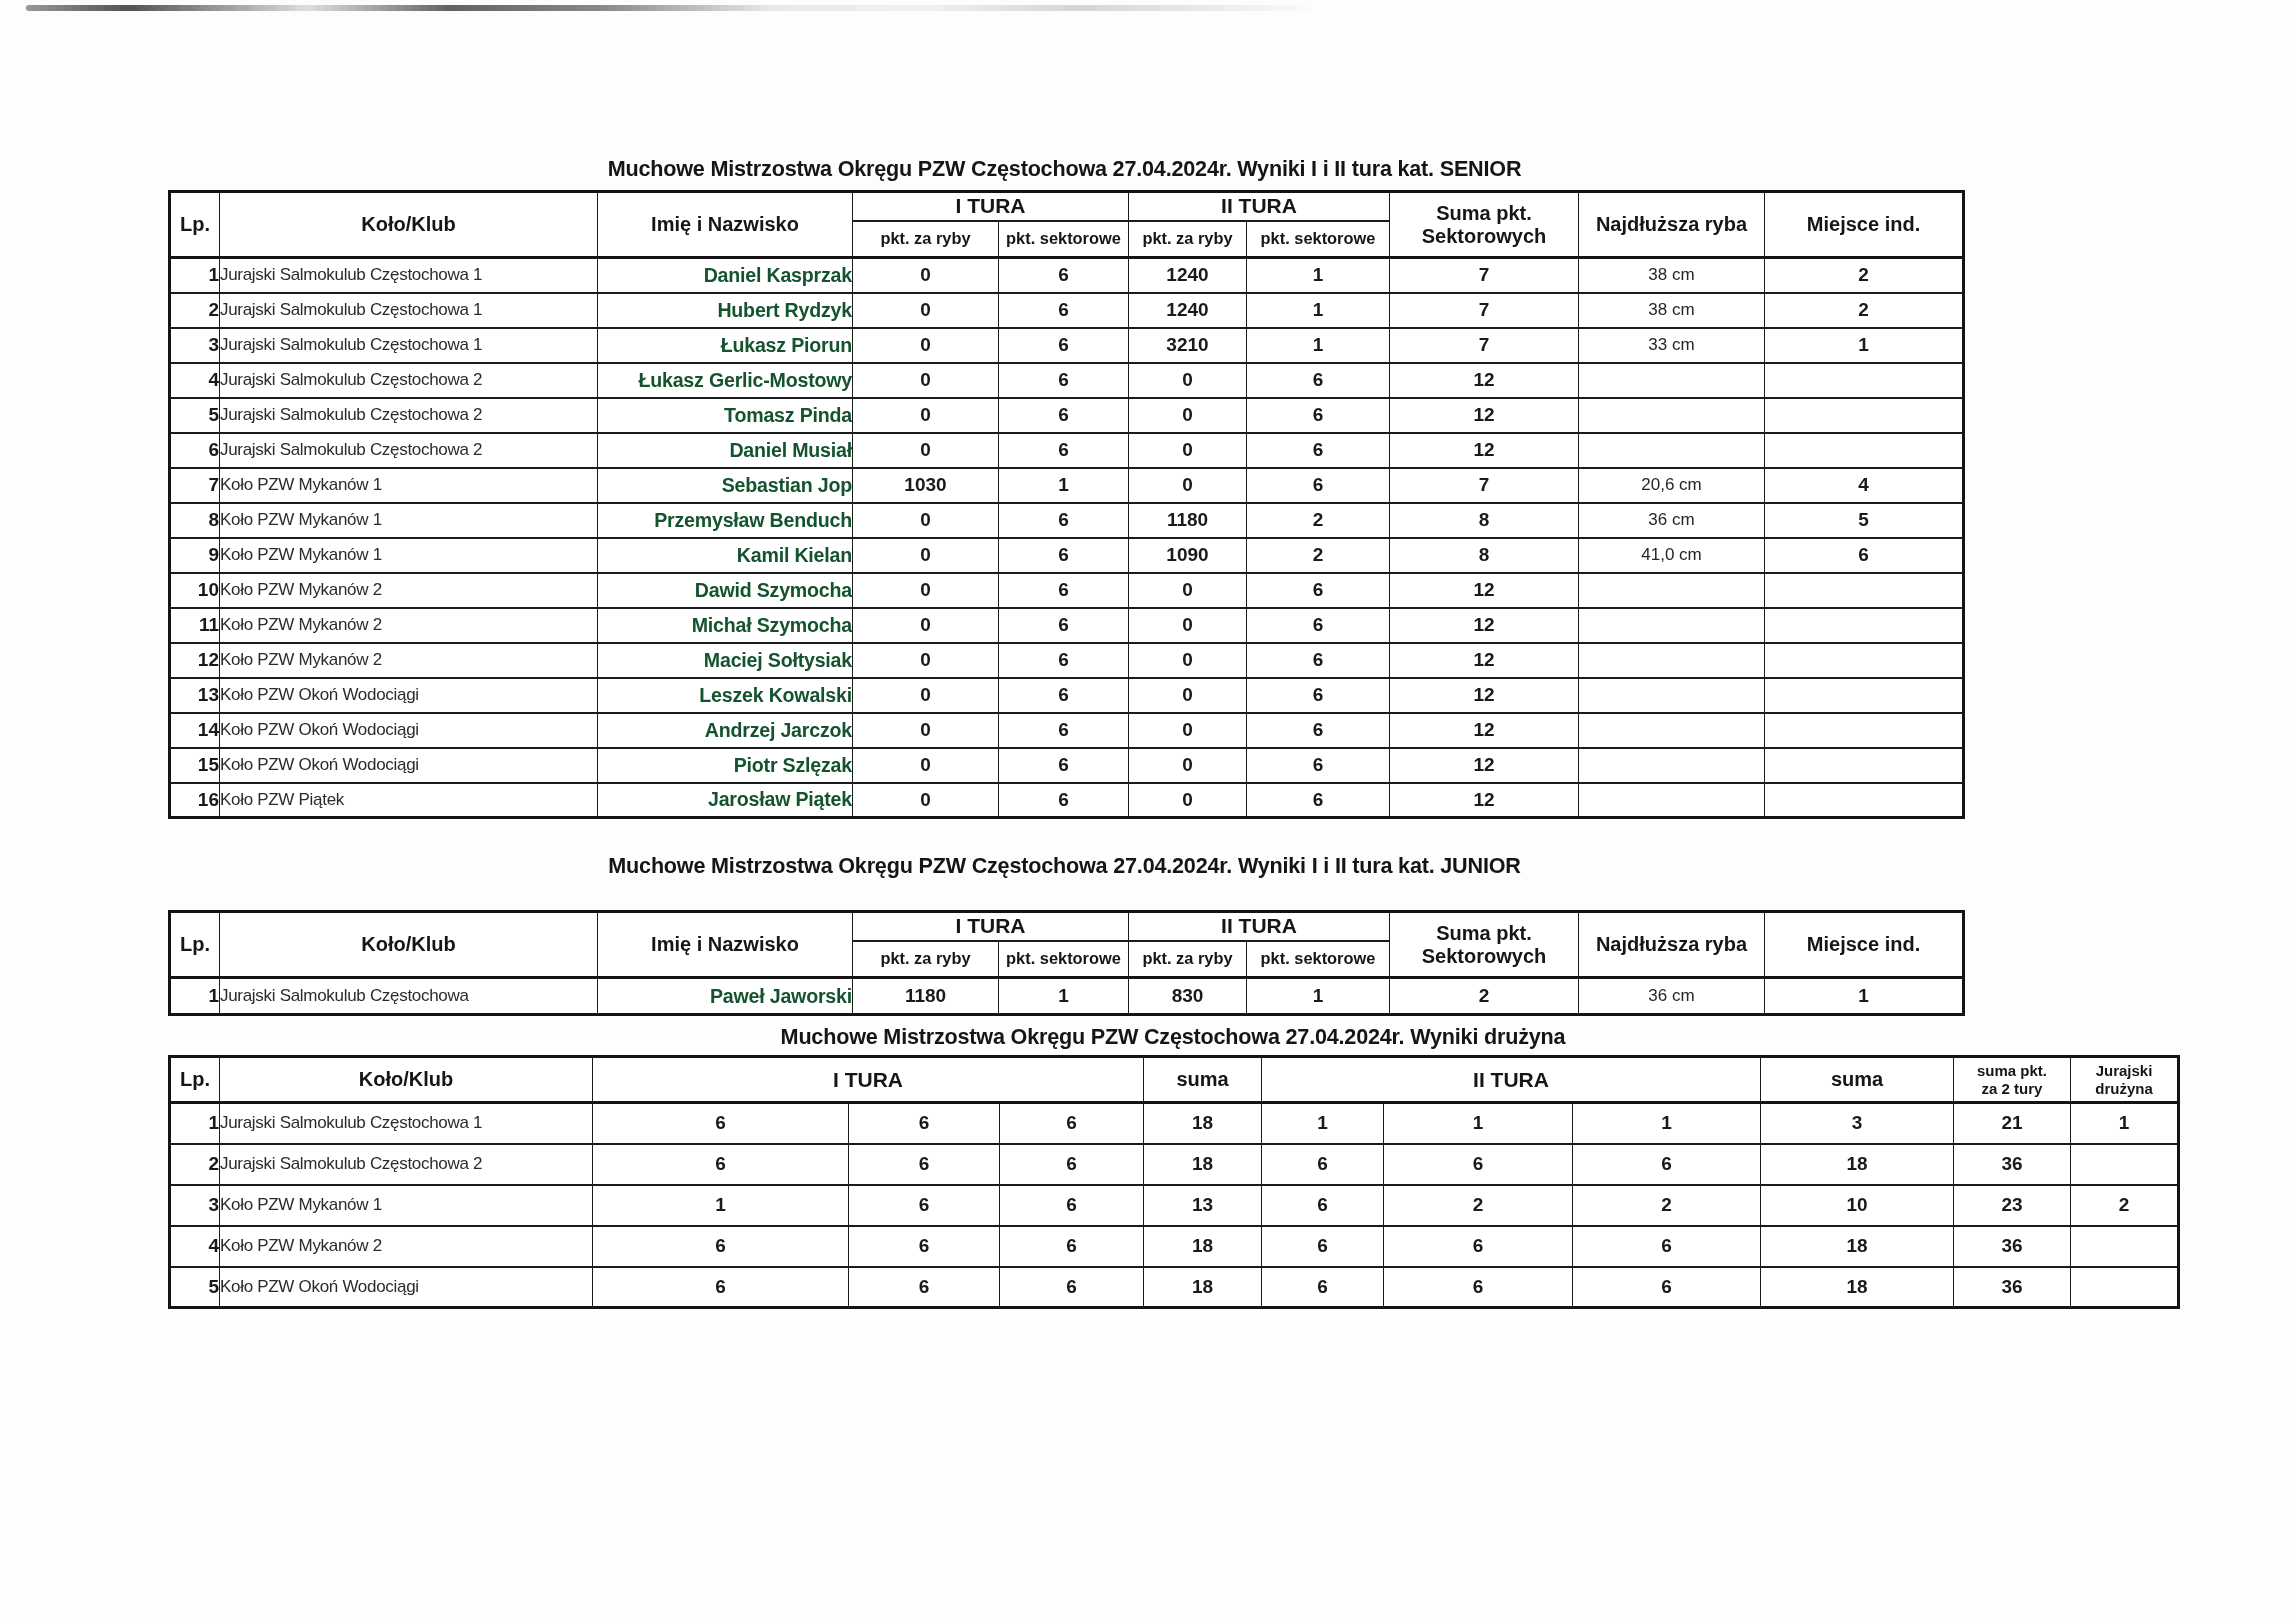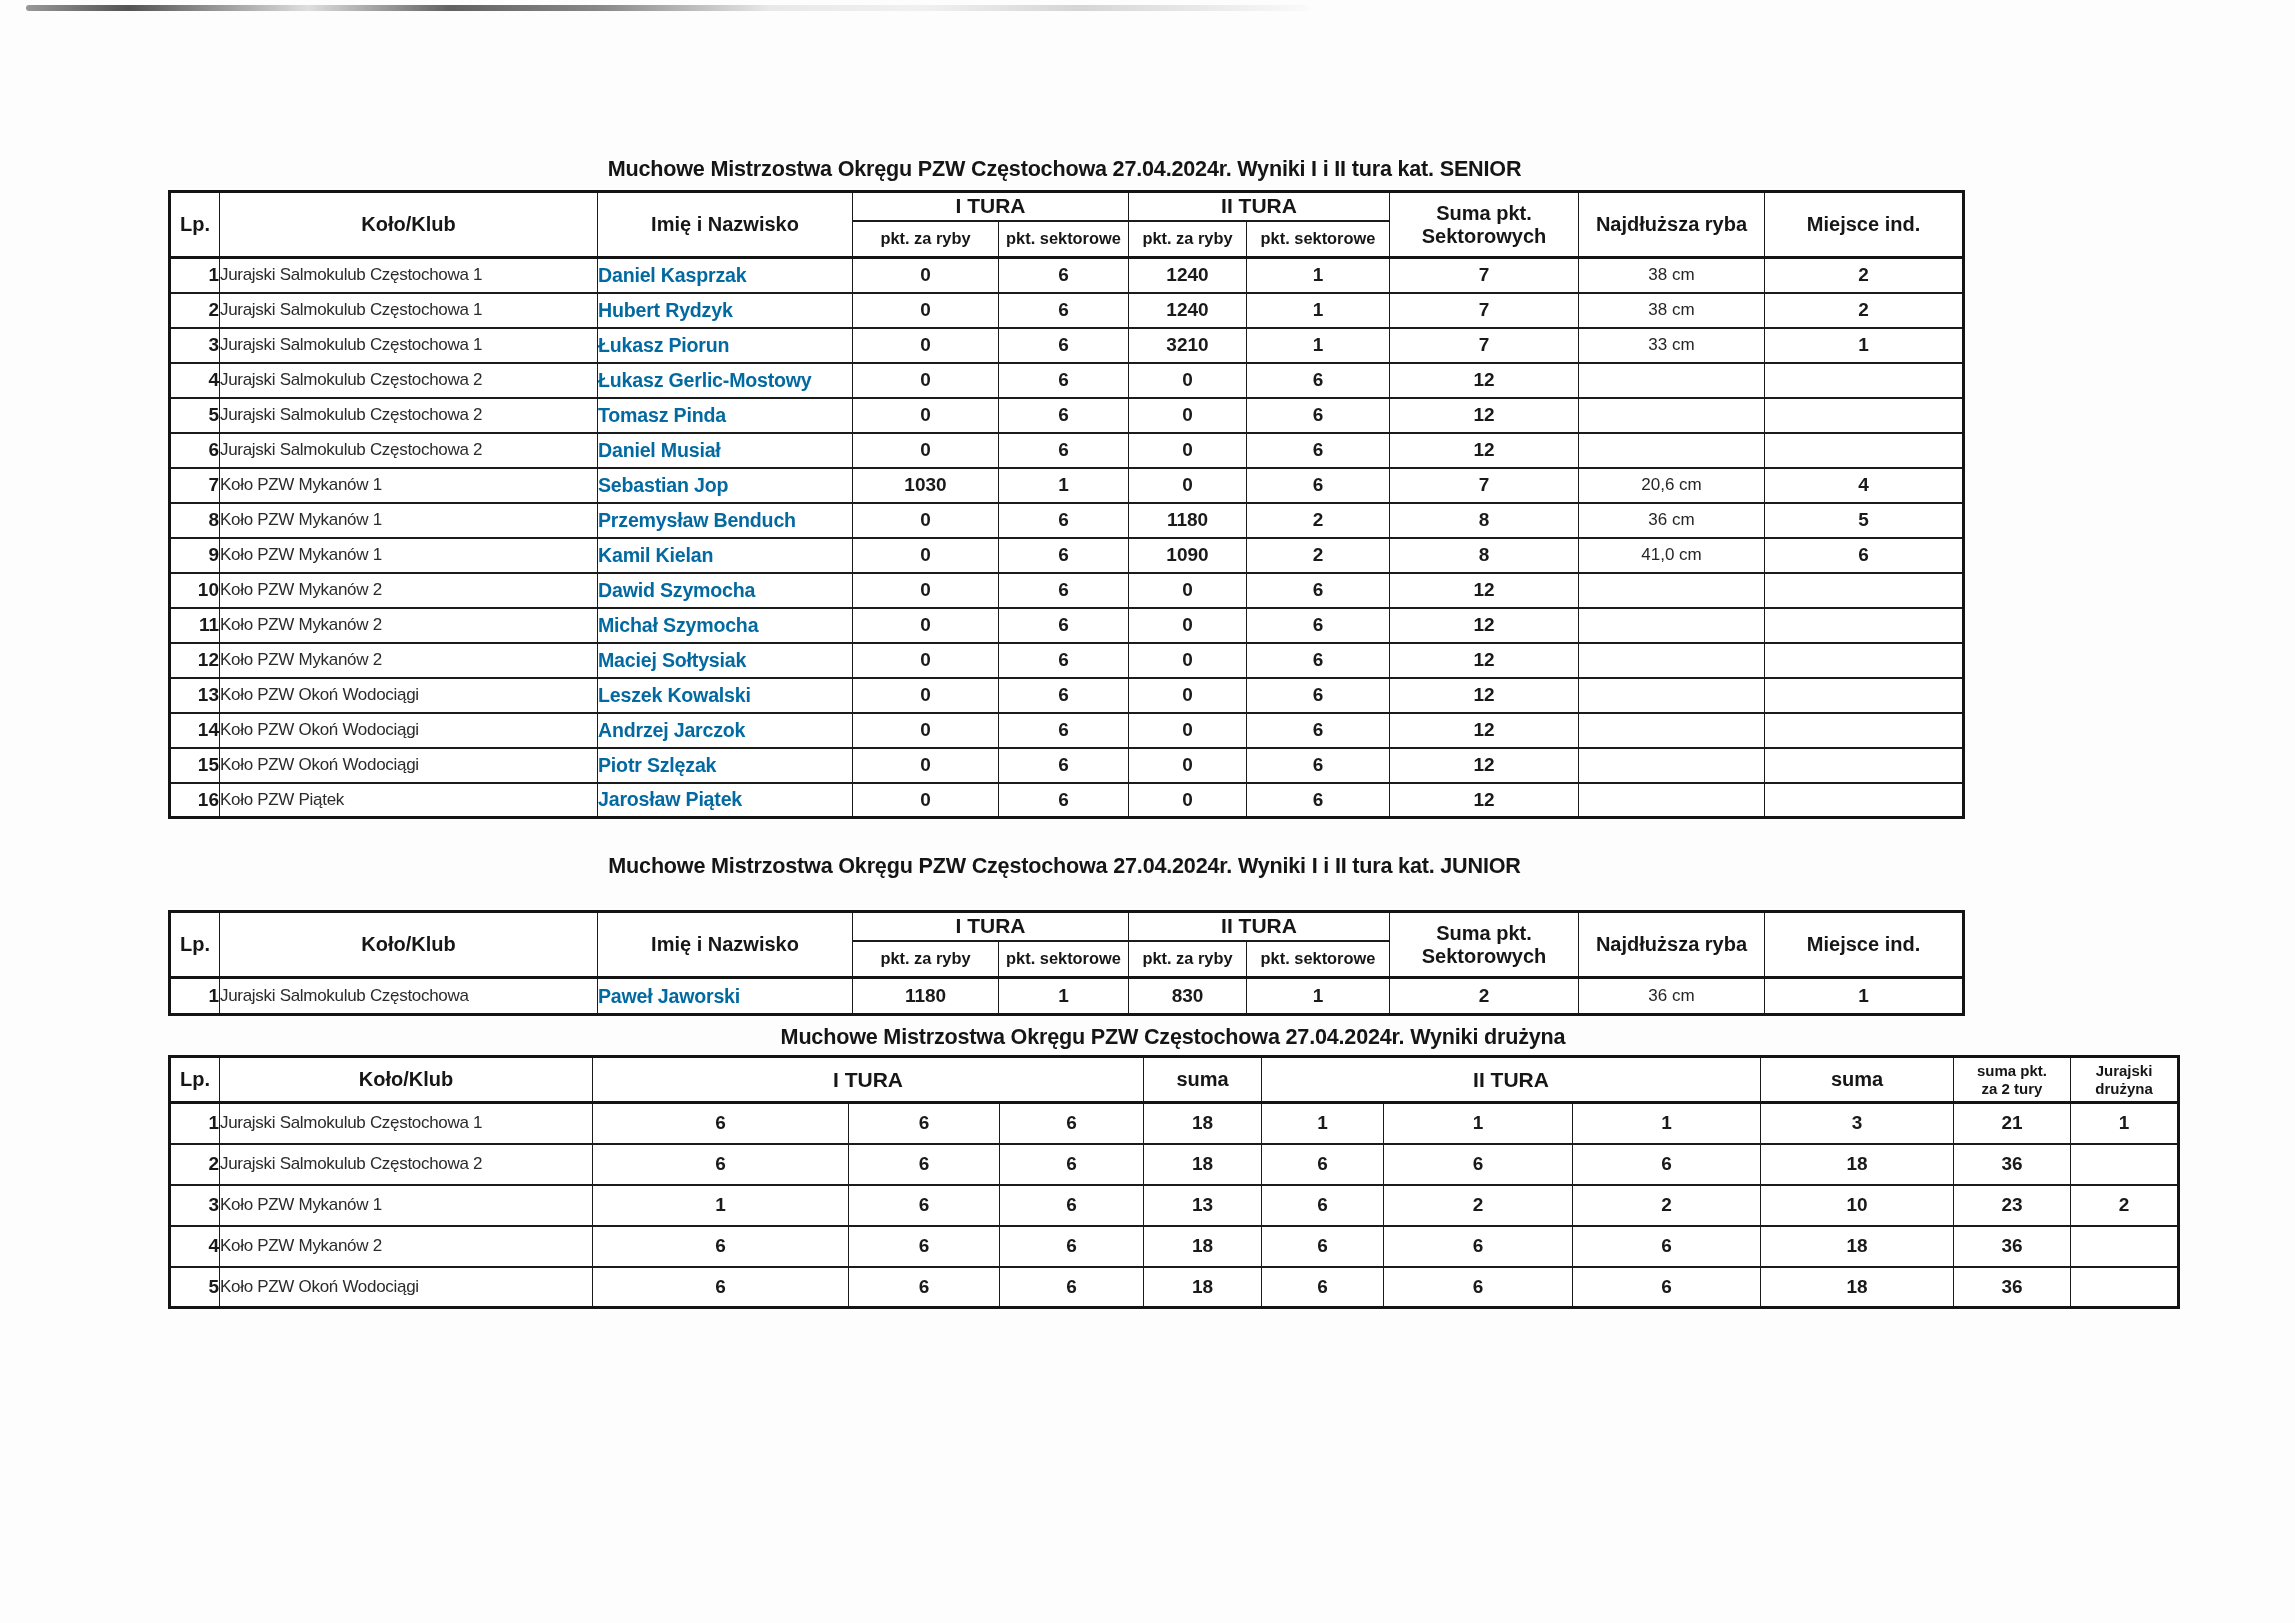--- a/index.html
+++ b/index.html
@@ -40,21 +40,21 @@
   .h-two{line-height:1.15;}
   .h-small{font-size:15px;line-height:1.2;}
   tbody.r54 tr{height:35px;}
   tbody.r56 tr{height:37px;}
   tbody.r62 tr{height:41px;}
   tr.hr1{height:29px;}
   tr.hr2{height:37px;}
   tr.hr70{height:46px;}
   .c-lp{text-align:right;padding-right:4.6px;font-weight:700;font-size:19px;color:#191919;}
   .c-club{text-align:left;padding-left:6.5px;font-weight:400;font-size:17px;color:#2b2b2b;letter-spacing:-0.3px;}
-  .c-name{text-align:left;padding-left:8.5px;font-weight:700;font-size:19.6px;color:#0369a1;letter-spacing:-0.2px;}
+  .c-name{text-align:right;padding-left:8.5px;font-weight:700;font-size:19.6px;color:#14532d;letter-spacing:-0.2px;}
   .c-num{text-align:center;font-weight:700;font-size:19px;color:#1a1a1a;}
   .c-fish{text-align:center;font-weight:400;font-size:17px;color:#262626;}
 </style>
 </head>
 <body>
 
 <div id="page">
 
   <div class="scan-smudge"></div>
 

